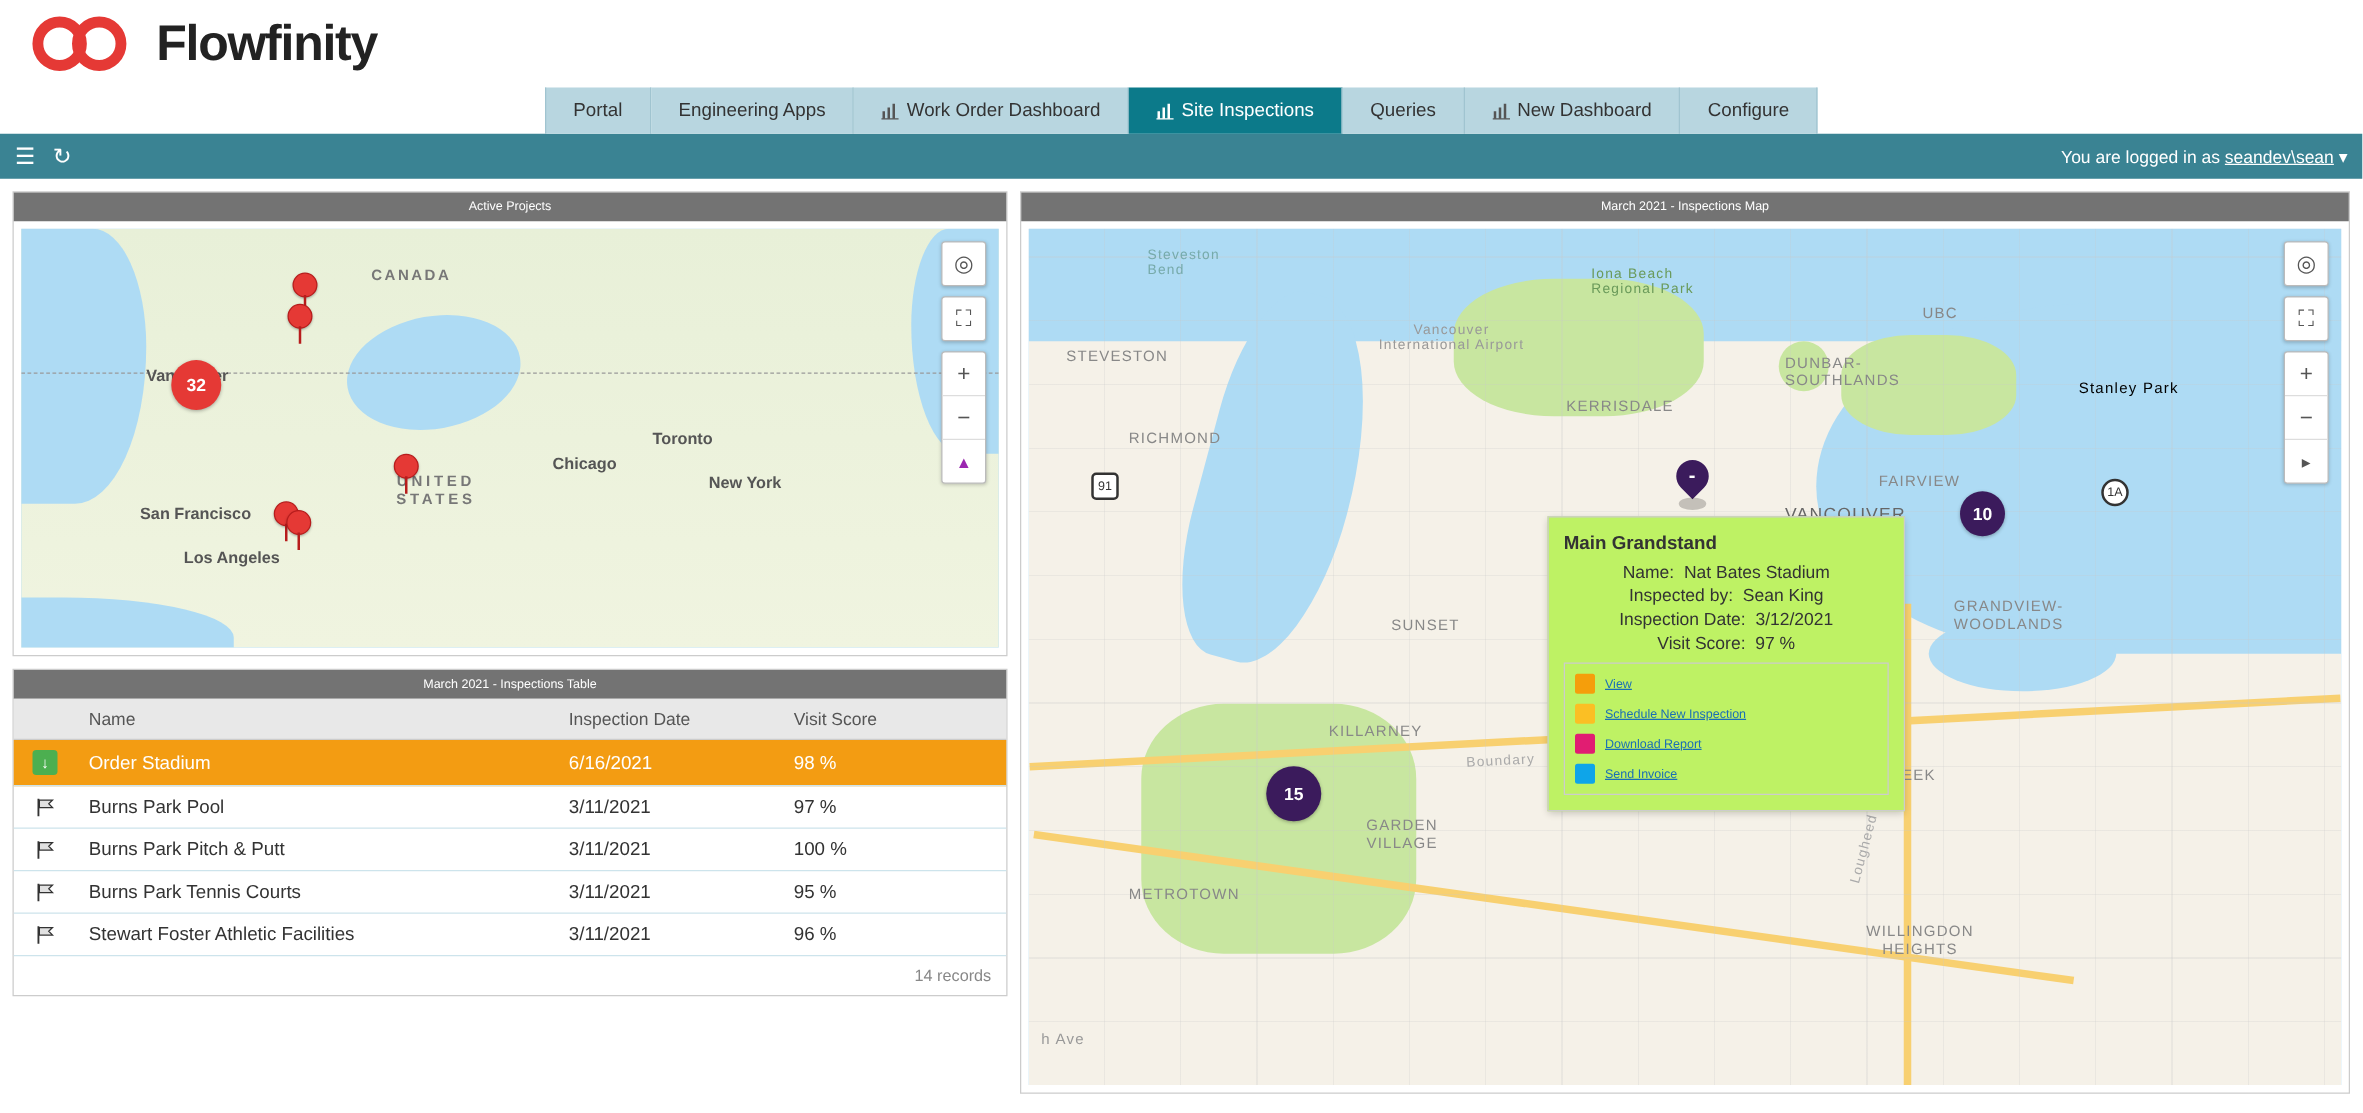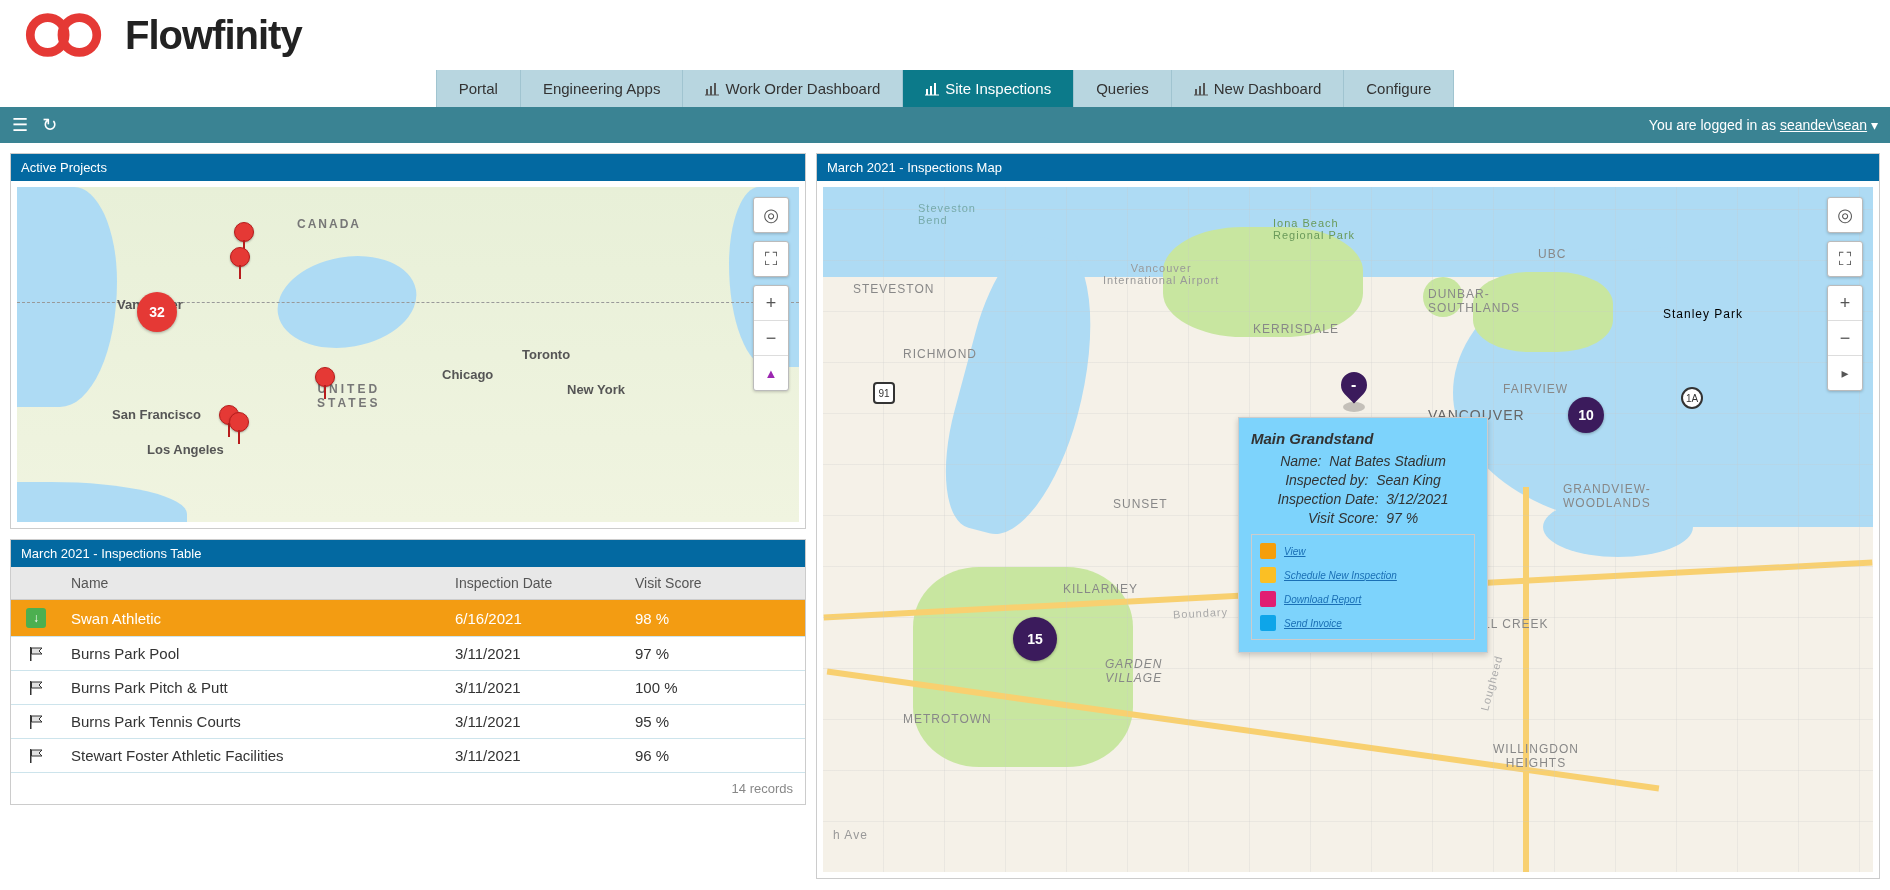--- a/index.html
+++ b/index.html
@@ -22,21 +22,21 @@
   .toolbar-left { display: flex; gap: 14px; align-items: center; }
   .toolbar-icon { cursor: pointer; font-size: 18px; color: #fff; }
   .login-info { font-size: 14px; }
   .login-info a { color: #fff; text-decoration: underline; }
   
   
   .dash { display: grid; grid-template-columns: 796px 1fr; gap: 10px; padding: 10px; }
   .left-col { display: flex; flex-direction: column; gap: 10px; }
   
   .panel { border: 1px solid #ccc; background: #fff; }
-  .panel-title { background: #0369a1; color: #fff; padding: 6px 10px; font-size: 13px; }
+  .panel-title { background: #737373; color: #fff; padding: 6px 10px; font-size: 10px; text-align: center; }
   
   
   .map-box { position: relative; height: 335px; background: #aedbf4; overflow: hidden; }
   .map-big { height: 685px; }
   .map-land { position: absolute; background: #e8f0d8; }
   .map-label { position: absolute; font-size: 12px; color: #777; letter-spacing: 2px; font-weight: bold; }
   .map-city { position: absolute; font-size: 13px; color: #555; font-weight: bold; }
   .map-neigh { position: absolute; font-size: 12px; color: #888; letter-spacing: 1px; }
   
   .map-ctrls { position: absolute; top: 10px; right: 10px; display: flex; flex-direction: column; gap: 8px; }
@@ -57,21 +57,21 @@
   .tbl-head { display: grid; grid-template-columns: 50px 1fr 180px 180px; background: #e8e8e8; border-bottom: 1px solid #ccc; }
   .tbl-head > div { padding: 8px 10px; color: #555; font-size: 14px; }
   .tbl-row { display: grid; grid-template-columns: 50px 1fr 180px 180px; border-bottom: 1px solid #cde4ec; align-items:center; }
   .tbl-row > div { padding: 8px 10px; font-size: 15px; }
   .tbl-row.sel { background: #f39c12; color: #fff; }
   .tbl-row .row-icon { display:flex; justify-content:center; }
   .flag-ic { width:16px; height:16px; }
   .tbl-foot { text-align: right; padding: 8px 12px; color: #888; font-size: 13px; }
   
   
-  .popup { position: absolute; background: #7dd3fc; border: 1px solid #ccc; box-shadow: 0 2px 6px rgba(0,0,0,0.2); padding: 12px; width: 250px; font-size: 14px; font-style: italic; }
+  .popup { position: absolute; background: #bef264; border: 1px solid #ccc; box-shadow: 0 2px 6px rgba(0,0,0,0.2); padding: 12px; width: 286px; font-size: 14px; }
   .popup h4 { font-size: 15px; font-weight: bold; margin-bottom: 6px; }
   .popup .kv { margin-bottom: 3px; color:#333;text-align:center; }
   .popup .kv .k { color:#333; }
   .popup-actions { border: 1px solid #ccc; margin-top: 8px; padding: 4px 0; }
   .popup-actions a { display:flex; align-items:center; gap:8px; padding:4px 8px; color:#1a6fb5; text-decoration:underline; cursor:pointer; font-size:10px; }
   .pa-ic { width:16px; height:16px; border-radius:2px; display:inline-block; }
   
   
   .dl-ic { width:20px; height:20px; background:#4caf50; border-radius:3px; display:flex; align-items:center; justify-content:center; color:#fff; font-size:12px; }
 
@@ -214,21 +214,21 @@
           <div></div>
           <div>Name</div>
           <div>Inspection Date</div>
           <div>Visit Score</div>
         </div>
         <div id="table-rows">
             <div class="tbl-row sel">
               <div class="row-icon">
                 <span class="dl-ic">↓</span>
               </div>
-              <div>Swan Athletic</div>
+              <div>Order Stadium</div>
               <div>6/16/2021</div>
               <div>98 %</div>
             </div>
             <div class="tbl-row">
               <div class="row-icon">
                 <svg class="flag-ic" viewBox="0 0 16 16">
                   <rect x="2" y="1" width="1.5" height="14" fill="#333"></rect>
                   <path d="M3.5 2 H14 L11 5 L14 8 H3.5 Z" fill="#333" fill-opacity="0.15" stroke="#333" stroke-width="1"></path>
                 </svg>
               </div>
@@ -299,21 +299,21 @@
       <div style="position:absolute; inset:0; background-image: repeating-linear-gradient(0deg, transparent 0 50px, rgba(200,200,200,0.25) 50px 51px), repeating-linear-gradient(90deg, transparent 0 60px, rgba(200,200,200,0.25) 60px 61px);"></div>
 
       <div class="shield" style="left:50px; top:195px;">91</div>
       <div class="shield" style="right:170px; top:200px; border-radius:11px;">1A</div>
 
       <div class="map-neigh" style="left:30px; top:95px;">STEVESTON</div>
       <div class="map-neigh" style="left:80px; top:160px;">RICHMOND</div>
       <div class="map-neigh" style="left:290px; top:310px;">SUNSET</div>
       <div class="map-neigh" style="left:240px; top:395px;">KILLARNEY</div>
       <div class="map-neigh" style="left:80px; top:525px;">METROTOWN</div>
-      <div class="map-neigh" style="left:282px; top:470px; white-space:pre; text-align:center;font-style:italic;">GARDEN
+      <div class="map-neigh" style="left:270px; top:470px; white-space:pre; text-align:center;">GARDEN
 VILLAGE</div>
       <div class="map-neigh" style="left:430px; top:135px;">KERRISDALE</div>
       <div class="map-neigh" style="left:605px; top:100px; white-space:pre;">DUNBAR-
 SOUTHLANDS</div>
       <div class="map-neigh" style="left:715px; top:60px;">UBC</div>
       <div class="map-neigh" style="left:680px; top:195px;">FAIRVIEW</div>
       <div class="map-neigh" style="left:605px; top:220px; font-size:14px; color:#666;">VANCOUVER</div>
       <div class="map-neigh" style="left:740px; top:295px; white-space:pre; text-align:center;">GRANDVIEW-
 WOODLANDS</div>
       <div class="map-neigh" style="left:670px; top:555px; white-space:pre; text-align:center;">WILLINGDON

